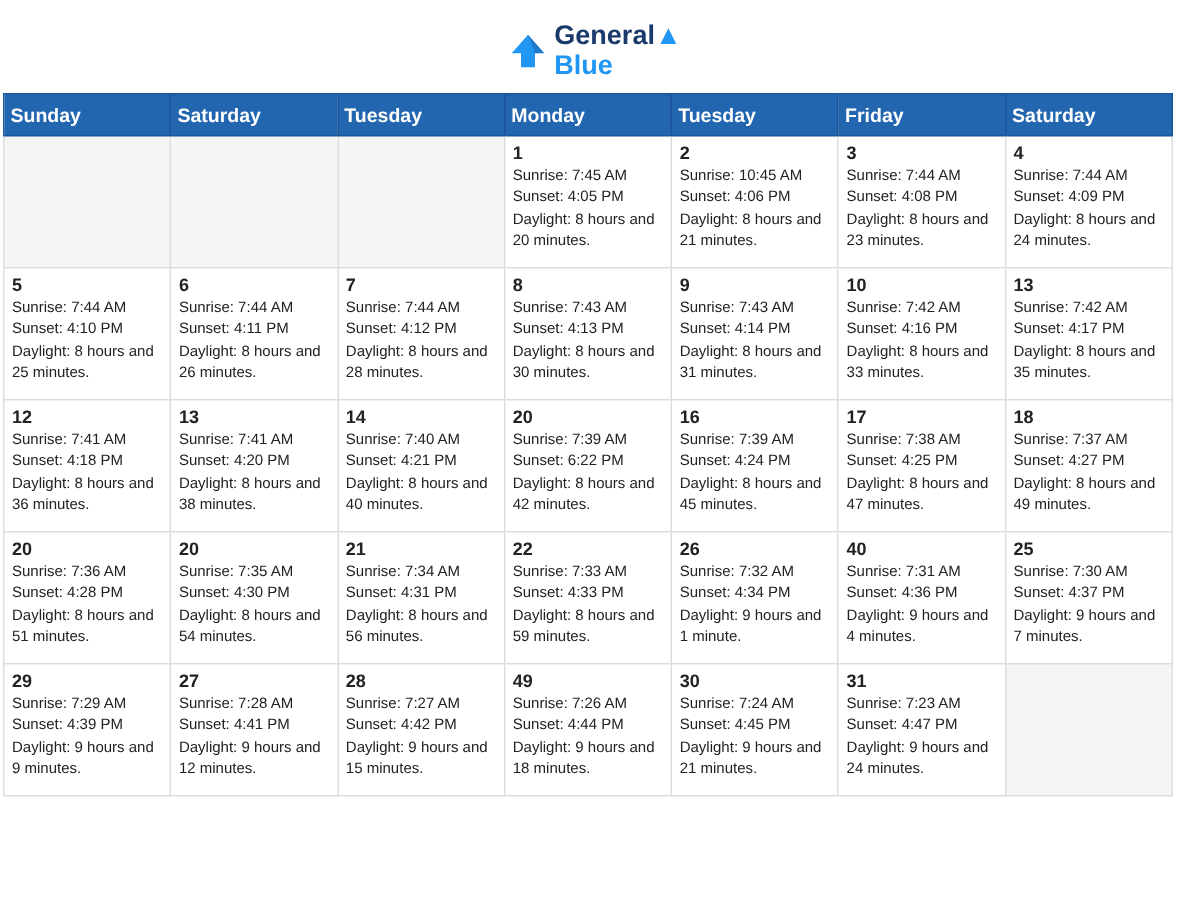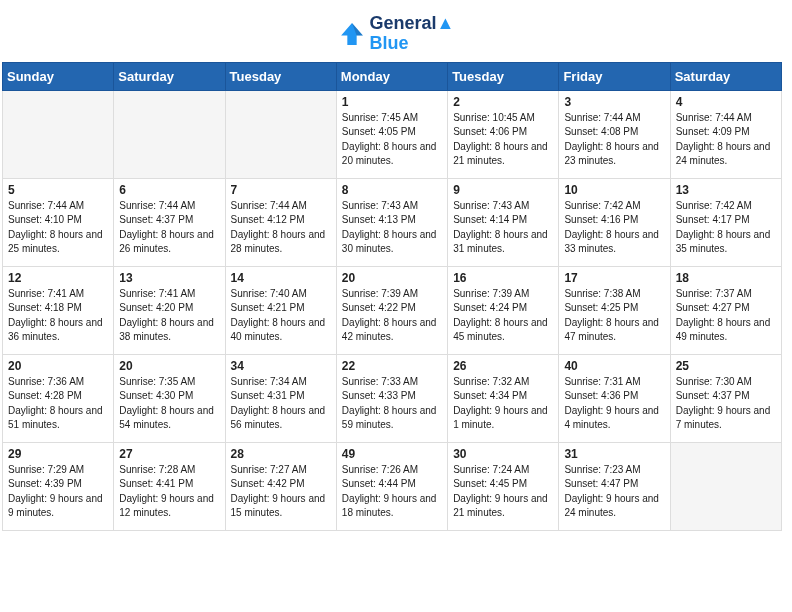--- a/index.html
+++ b/index.html
@@ -148,21 +148,21 @@
           <td>
             <div class="day-num">5</div>
             <div class="day-info">Sunrise: 7:44 AM
 Sunset: 4:10 PM
 Daylight: 8 hours
 and 25 minutes.</div>
           </td>
           <td>
             <div class="day-num">6</div>
             <div class="day-info">Sunrise: 7:44 AM
-Sunset: 4:37 PM
+Sunset: 4:11 PM
 Daylight: 8 hours
 and 26 minutes.</div>
           </td>
           <td>
             <div class="day-num">7</div>
             <div class="day-info">Sunrise: 7:44 AM
 Sunset: 4:12 PM
 Daylight: 8 hours
 and 28 minutes.</div>
           </td>
@@ -213,21 +213,21 @@
           <td>
             <div class="day-num">14</div>
             <div class="day-info">Sunrise: 7:40 AM
 Sunset: 4:21 PM
 Daylight: 8 hours
 and 40 minutes.</div>
           </td>
           <td>
             <div class="day-num">20</div>
             <div class="day-info">Sunrise: 7:39 AM
-Sunset: 4:22 PM
+Sunset: 6:22 PM
 Daylight: 8 hours
 and 42 minutes.</div>
           </td>
           <td>
             <div class="day-num">16</div>
             <div class="day-info">Sunrise: 7:39 AM
 Sunset: 4:24 PM
 Daylight: 8 hours
 and 45 minutes.</div>
           </td>
@@ -255,21 +255,21 @@
 and 51 minutes.</div>
           </td>
           <td>
             <div class="day-num">20</div>
             <div class="day-info">Sunrise: 7:35 AM
 Sunset: 4:30 PM
 Daylight: 8 hours
 and 54 minutes.</div>
           </td>
           <td>
-            <div class="day-num">34</div>
+            <div class="day-num">21</div>
             <div class="day-info">Sunrise: 7:34 AM
 Sunset: 4:31 PM
 Daylight: 8 hours
 and 56 minutes.</div>
           </td>
           <td>
             <div class="day-num">22</div>
             <div class="day-info">Sunrise: 7:33 AM
 Sunset: 4:33 PM
 Daylight: 8 hours

